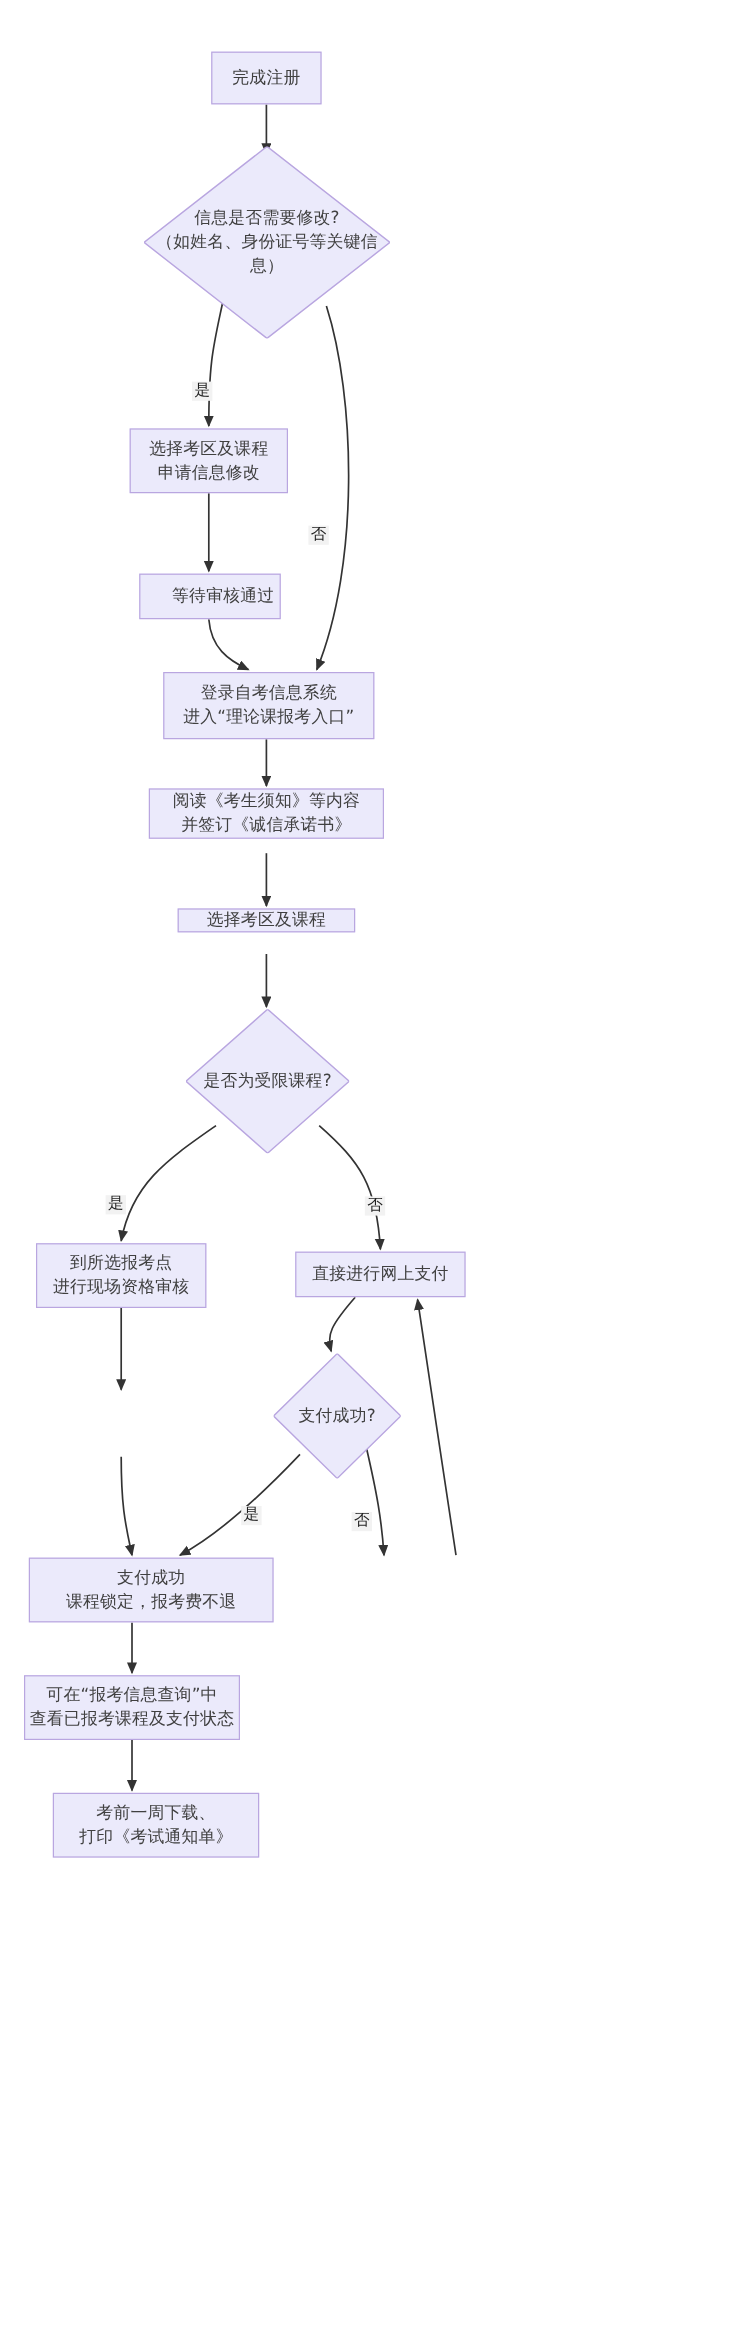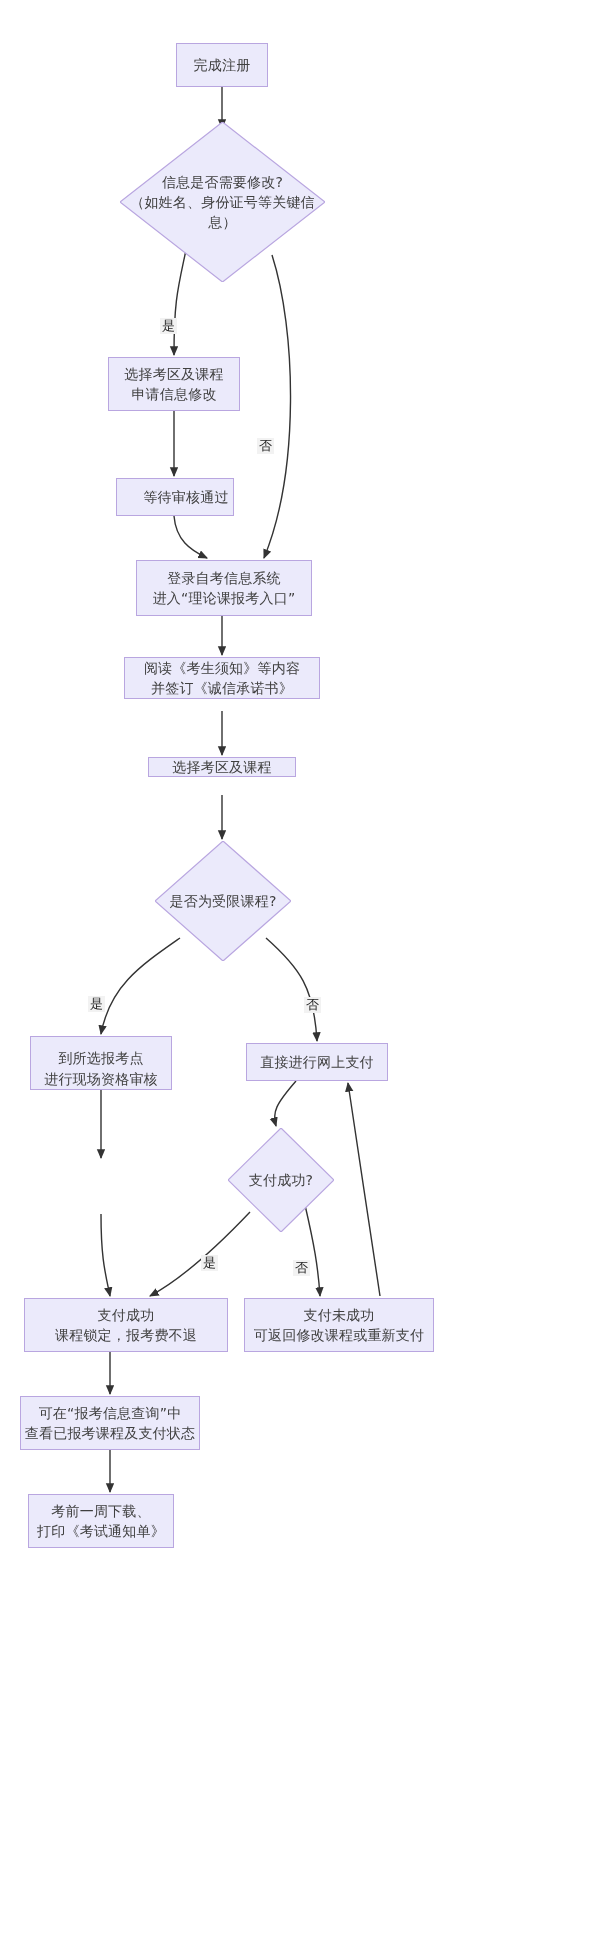--- a/index.html
+++ b/index.html
@@ -157,21 +157,21 @@
     <span>选择考区及课程</span>
   </div>
 
   <div class="node decision" style="left:155px; top:841px; width:136px; height:120px;">
     <svg class="diamond-shape" viewBox="0 0 136 120" preserveAspectRatio="none">
       <polygon points="68,0 136,60 68,120 0,60" fill="#ebeafb" stroke="#b9a6e0" stroke-width="1.2"></polygon>
     </svg>
     <span class="decision-text">是否为受限课程?</span>
   </div>
 
-  <div class="node process" style="left:30px; top:1036px; width:142px; height:54px;align-items:flex-end;">
+  <div class="node process" style="left:30px; top:1036px; width:142px; height:54px;">
     <span>到所选报考点
 进行现场资格审核</span>
   </div>
 
   <div class="node process" style="left:246px; top:1043px; width:142px; height:38px;">
     <span>直接进行网上支付</span>
   </div>
 
 
   <div class="node decision" style="left:228px; top:1128px; width:106px; height:104px;">
@@ -179,31 +179,27 @@
       <polygon points="53,0 106,52 53,104 0,52" fill="#ebeafb" stroke="#b9a6e0" stroke-width="1.2"></polygon>
     </svg>
     <span class="decision-text">支付成功?</span>
   </div>
 
   <div class="node process" style="left:24px; top:1298px; width:204px; height:54px;">
     <span>支付成功
 课程锁定，报考费不退</span>
   </div>
 
-  <div class="node process" style="left:244px; top:1298px; width:190px; height:54px;">
-    <span>支付未成功
-可返回修改课程或重新支付</span>
-  </div>
 
   <div class="node process" style="left:20px; top:1396px; width:180px; height:54px;">
     <span>可在“报考信息查询”中
 查看已报考课程及支付状态</span>
   </div>
 
-  <div class="node process" style="left:28px; top:1494px; width:146px; height:54px;">
+  <div class="node process" style="left:44px; top:1494px; width:172px; height:54px;">
     <span>考前一周下载、
 打印《考试通知单》</span>
   </div>
 
   <div class="edge-label" style="left:160px; top:318px;"><span>是</span></div>
   <div class="edge-label" style="left:257px; top:438px;"><span>否</span></div>
   <div class="edge-label" style="left:88px; top:996px;"><span>是</span></div>
   <div class="edge-label" style="left:304px; top:997px;"><span>否</span></div>
   <div class="edge-label" style="left:201px; top:1255px;"><span>是</span></div>
   <div class="edge-label" style="left:293px; top:1260px;"><span>否</span></div>

